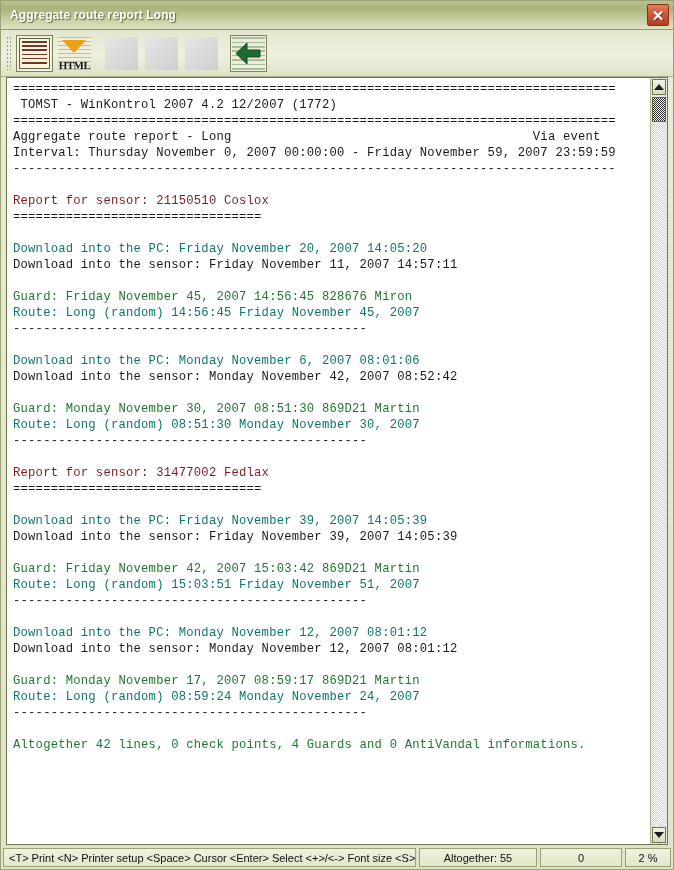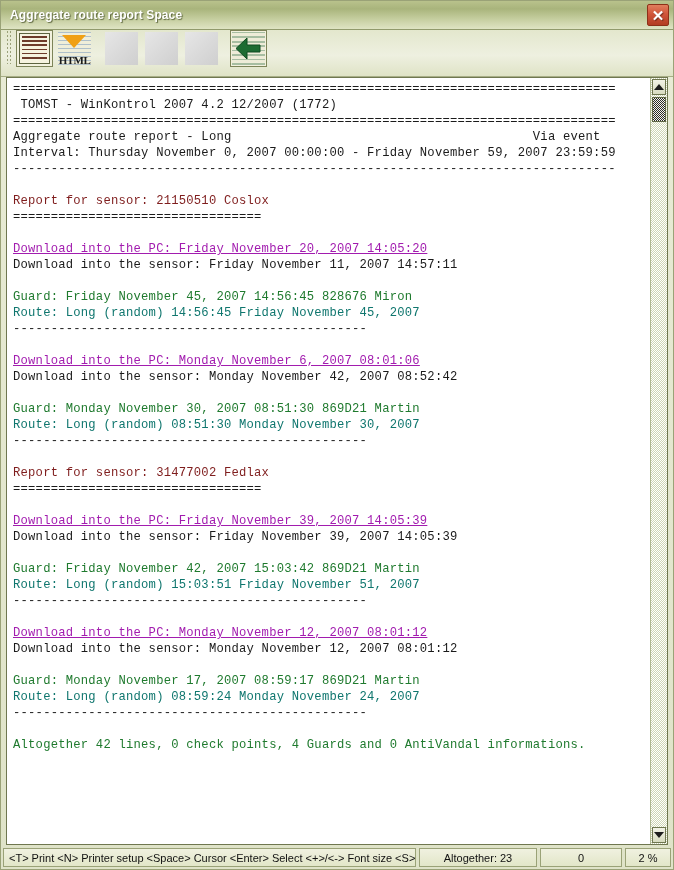--- a/index.html
+++ b/index.html
@@ -60,20 +60,21 @@
     line-height: 1;
     text-shadow: 1px 1px 1px rgba(0,0,0,0.4);
   }
 
   
   .toolbar {
     height: 47px;
     background: linear-gradient(to bottom, #e3e7cd 0%, #eef0e0 55%, #dfe3c6 100%);
     border-bottom: 1px solid #a7ae86;
     display: flex;
+    align-items: center;
     padding-left: 5px;
   }
   .grip {
     width: 6px;
     height: 34px;
     margin-right: 4px;
     background-image:
       radial-gradient(circle, #8d9469 0.8px, transparent 1px);
     background-size: 3px 4px;
     opacity: 0.85;
@@ -182,21 +183,21 @@
     padding: 3px 0 0 6px;
     font-family: "Liberation Mono", "DejaVu Sans Mono", monospace;
     font-size: 12.2px;
     line-height: 16px;
     white-space: pre;
     letter-spacing: 0.22px;
   }
   .report .ln { height: 16px; overflow: hidden; }
   .c-black  { color: #1a1a1a; }
   .c-red    { color: #7f1d1d; }
-  .c-magenta{ color: #a21caf; text-decoration: underline; }
+  .c-magenta{ color: #0f766e; }
   .c-green  { color: #1f7a2e; }
   .c-purple { color: #0f766e; }
 
   
   .vscroll {
     flex: 0 0 17px;
     background:
       repeating-conic-gradient(#ffffff 0% 25%, #cfd6b4 0% 50%) 0 0/2px 2px;
     border-left: 1px solid #aeb690;
     position: relative;
@@ -250,21 +251,21 @@
   .sb-total { flex: 0 0 118px; justify-content: center; }
   .sb-num   { flex: 0 0 82px;  justify-content: center; }
   .sb-pct   { flex: 0 0 46px;  justify-content: center; }
 </style>
 </head>
 <body>
 
 <div id="app">
 
   <div class="titlebar">
-    <div class="titlebar-text">Aggregate route report Space</div>
+    <div class="titlebar-text">Aggregate route report Long</div>
     <div class="close-btn">
       <span>✕</span>
     </div>
   </div>
 
   <div class="toolbar">
     <div class="grip"></div>
 
     <div class="tb-btn">
       <span class="ico-doc"></span>
@@ -323,18 +324,18 @@
       </div>
       <div class="sb-thumb"></div>
       <div class="sb-btn sb-down">
         <span class="tri"></span>
       </div>
     </div>
   </div>
 
   <div class="statusbar">
     <div class="sb-cell sb-hint">&lt;T&gt; Print &lt;N&gt; Printer setup &lt;Space&gt; Cursor &lt;Enter&gt; Select &lt;+&gt;/&lt;-&gt; Font size &lt;S&gt; Restore</div>
-    <div class="sb-cell sb-total">Altogether: 23</div>
+    <div class="sb-cell sb-total">Altogether: 55</div>
     <div class="sb-cell sb-num">0</div>
     <div class="sb-cell sb-pct">2 %</div>
   </div>
 
 </div>
 
 </body></html>

